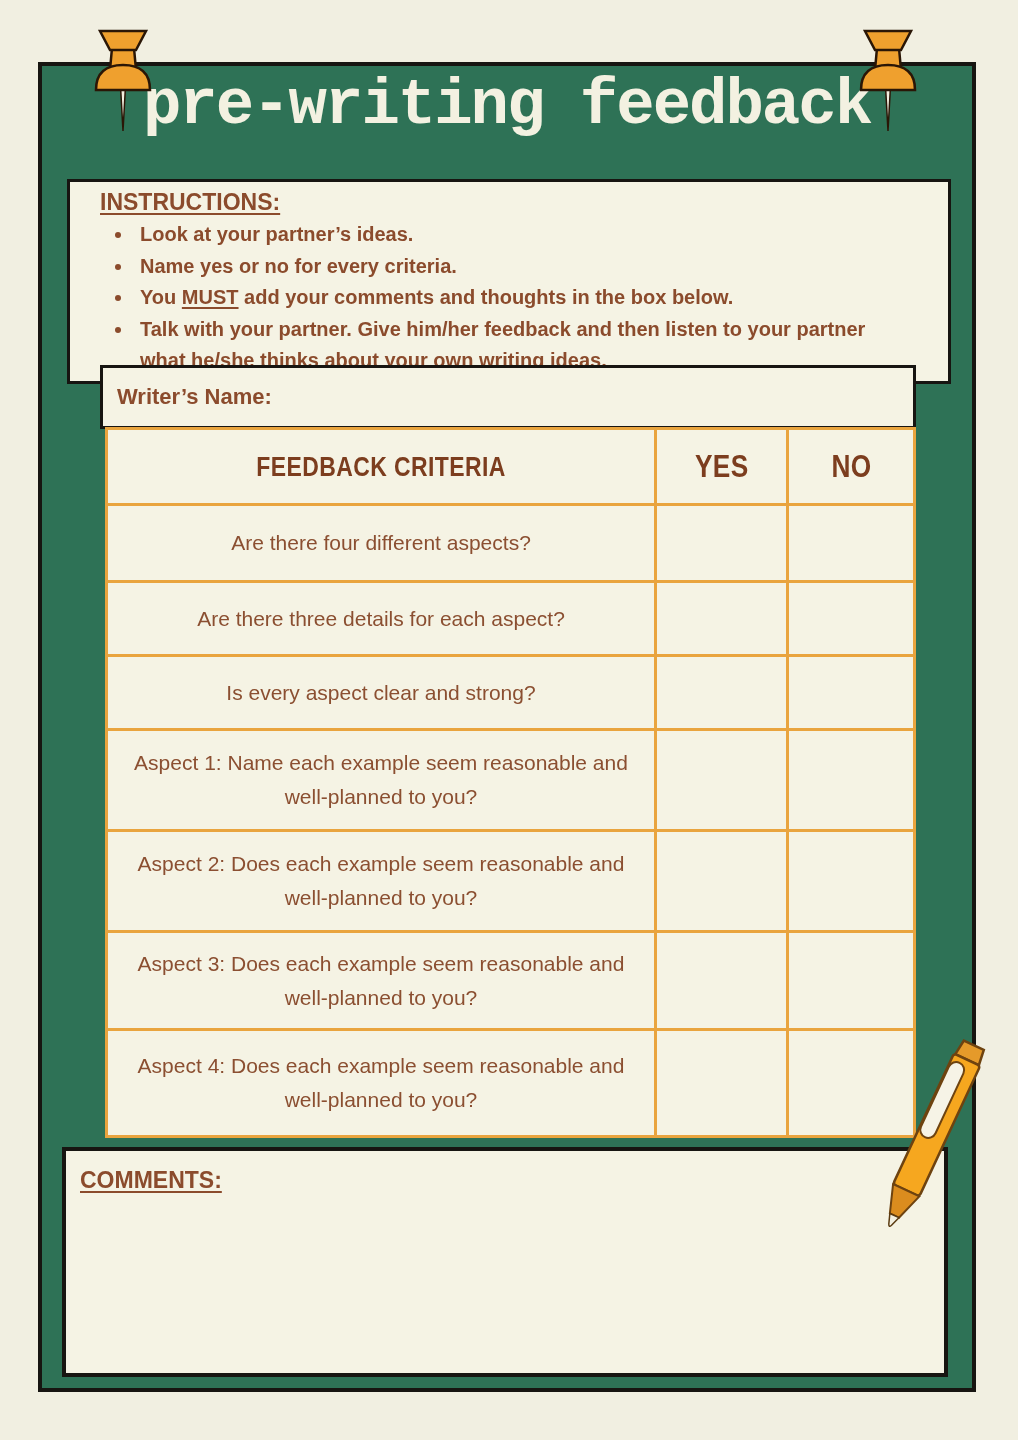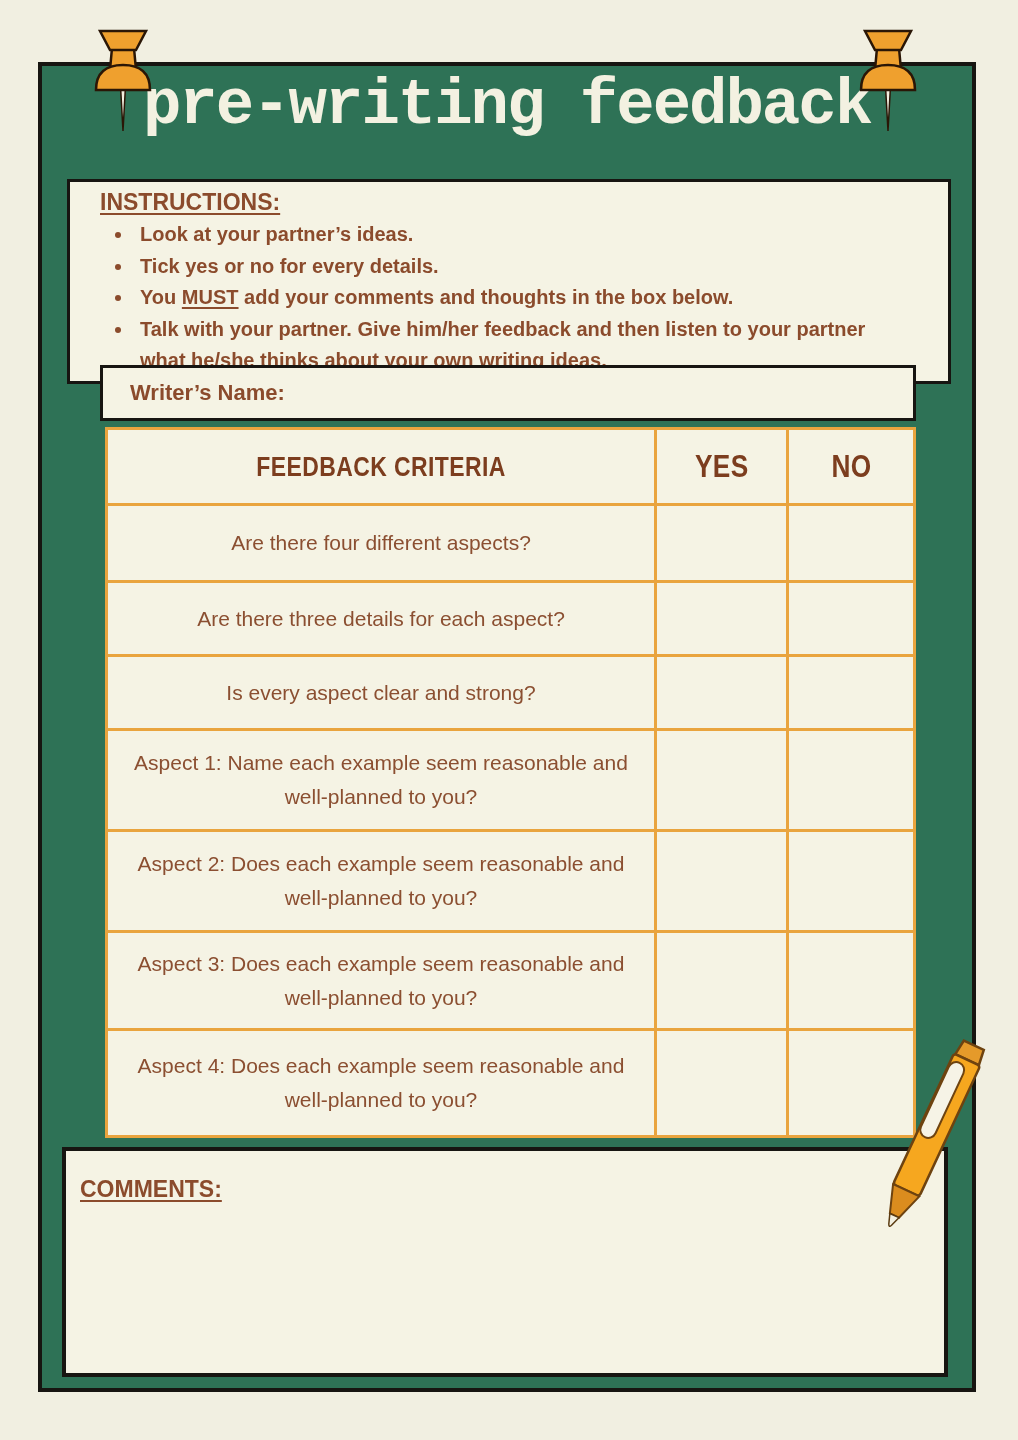--- a/index.html
+++ b/index.html
@@ -38,23 +38,23 @@
     font-size:23px;font-weight:bold;text-decoration:underline;
     text-underline-offset:3px;text-decoration-thickness:2px;margin:2px 0 3px 2px;
   }
   .instructions ul{margin-left:36px;max-width:775px;}
   .instructions li{
     font-size:20px;font-weight:bold;line-height:31.5px;
     padding-left:6px;
   }
   .u{ text-decoration:underline;text-underline-offset:3px;text-decoration-thickness:2px;}
   .writer-box{
-    position:absolute;left:100px;top:365px;width:816px;height:56px;
+    position:absolute;left:100px;top:365px;width:816px;height:64px;
     background:var(--cream);border:3px solid var(--ink);
-    display:flex;align-items:center;padding:0 27px;
+    display:flex;align-items:center;padding:0 14px;
   }
   .writer-label{font-size:22px;font-weight:bold;color:var(--brown);white-space:nowrap;}
   .writer-input{
     flex:1;height:38px;margin-left:8px;border:none;outline:none;
     background:transparent;font-family:"Liberation Sans",sans-serif;
     font-size:22px;color:var(--brown);
   }
   table.fb{
     position:absolute;left:105px;top:427px;width:808px;
     border-collapse:collapse;background:var(--cream);
@@ -76,21 +76,21 @@
   table.fb tbody tr:nth-child(1){height:77px;}
   table.fb tbody tr:nth-child(2){height:74px;}
   table.fb tbody tr:nth-child(3){height:74px;}
   table.fb tbody tr:nth-child(4){height:101px;}
   table.fb tbody tr:nth-child(5){height:101px;}
   table.fb tbody tr:nth-child(6){height:98px;}
   table.fb tbody tr:nth-child(7){height:107px;}
   .comments-box{
     position:absolute;left:62px;top:1147px;width:886px;height:230px;
     background:var(--cream);border:4px solid var(--ink);
-    padding:25px 14px;display:flex;flex-direction:column;gap:48px;
+    padding:16px 14px;display:flex;flex-direction:column;gap:48px;
   }
   .comments-label{
     font-size:23px;font-weight:bold;color:var(--brown);
     text-decoration:underline;text-underline-offset:3px;text-decoration-thickness:2px;
     align-self:flex-start;
   }
   .comments-input{flex:1;}
   .pin{position:absolute;width:64px;height:106px;top:28px;}
   .pin-left{left:91px;}
   .pin-right{left:856px;}
@@ -115,21 +115,21 @@
   <path d="M29.5,58 L34.5,58 L32,103 Z" fill="#F2EFE0" stroke="#2a1606" stroke-width="1.5"></path>
   <path d="M21,20 L43,20 L45,42 L19,42 Z" fill="#EFA02E" stroke="#2a1606" stroke-width="2.5"></path>
   <path d="M9,3 L55,3 L45,22 L19,22 Z" fill="#EFA02E" stroke="#2a1606" stroke-width="2.5"></path>
   <path d="M5,62 Q5,37 32,37 Q59,37 59,62 Z" fill="#EFA02E" stroke="#2a1606" stroke-width="2.5"></path>
 </svg>
 
 <div class="instructions">
   <div class="instructions-heading">INSTRUCTIONS:</div>
   <ul>
       <li>Look at your partner’s ideas.</li>
-      <li>Tick yes or no for every details.</li>
+      <li>Name yes or no for every criteria.</li>
       <li>You <span class="u">MUST</span> add your comments and thoughts in the box below.</li>
       <li>Talk with your partner. Give him/her feedback and then listen to your partner what he/she thinks about your own writing ideas.</li>
     </ul>
 </div>
 
 <div class="writer-box">
   <span class="writer-label">Writer’s Name:</span>
   <input class="writer-input" type="text" value="" style="">
 </div>
 

